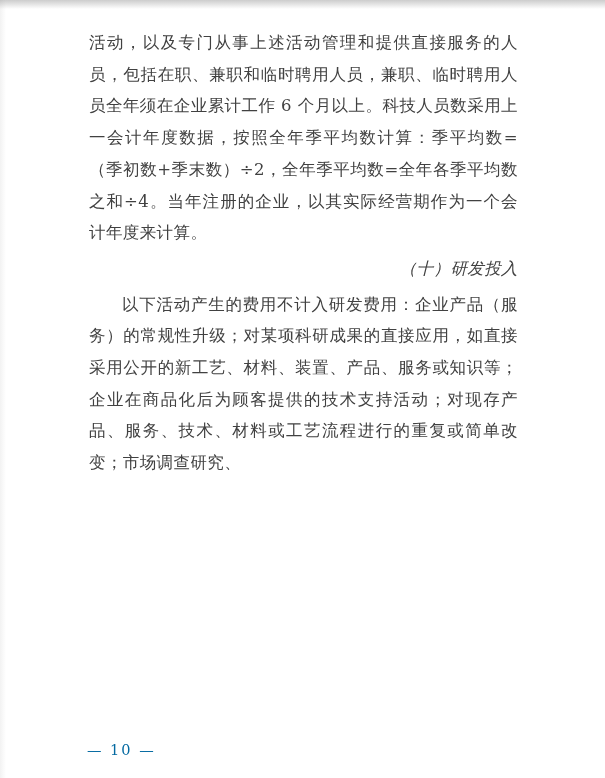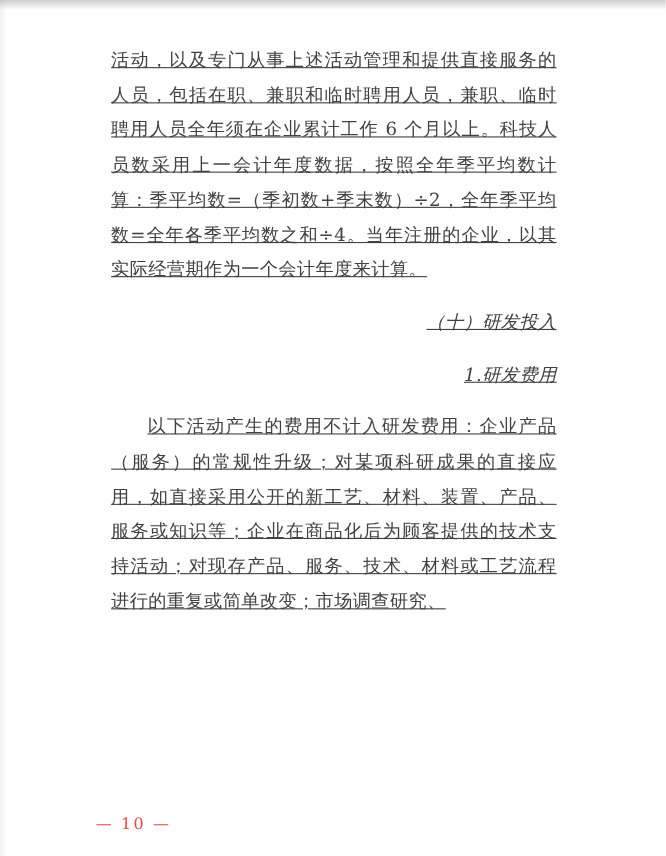--- a/index.html
+++ b/index.html
@@ -34,47 +34,45 @@
     top: 23px;
     left: 85px;
     width: 437px;
     color: #414141;
     font-size: 16.5px;
     line-height: 31.7px;
     text-align: justify;
     letter-spacing: 0.4px;
   }
   .para {
-    margin: 16px;
-    text-decoration: underline;
+    margin: 4px;
   }
   .para.indent {
     text-indent: 2em;
   }
   
   .para.heading {
     font-style: italic;
     text-align: right;
   }
   .footer {
     position: absolute;
     left: 87px;
     top: 742px;
-    color: #ef4444;
+    color: #0369a1;
     font-size: 14.5px;
     letter-spacing: 2px;
     font-family: "DejaVu Serif", "Liberation Serif", serif;
   }
 </style>
 </head>
 <body>
 
 <div class="top-shade"></div>
 <div class="left-shade"></div>
 
 <div class="content">
   <p class="para">活动，以及专门从事上述活动管理和提供直接服务的人员，包括在职、兼职和临时聘用人员，兼职、临时聘用人员全年须在企业累计工作 6 个月以上。科技人员数采用上一会计年度数据，按照全年季平均数计算：季平均数=（季初数+季末数）÷2，全年季平均数=全年各季平均数之和÷4。当年注册的企业，以其实际经营期作为一个会计年度来计算。</p>
   <p class="para indent heading">（十）研发投入</p>
-  <p class="para indent heading">1.研发费用</p>
   <p class="para indent">以下活动产生的费用不计入研发费用：企业产品（服务）的常规性升级；对某项科研成果的直接应用，如直接采用公开的新工艺、材料、装置、产品、服务或知识等；企业在商品化后为顾客提供的技术支持活动；对现存产品、服务、技术、材料或工艺流程进行的重复或简单改变；市场调查研究、</p>
 </div>
 
 <div class="footer">— 10 —</div>
 
 </body></html>

